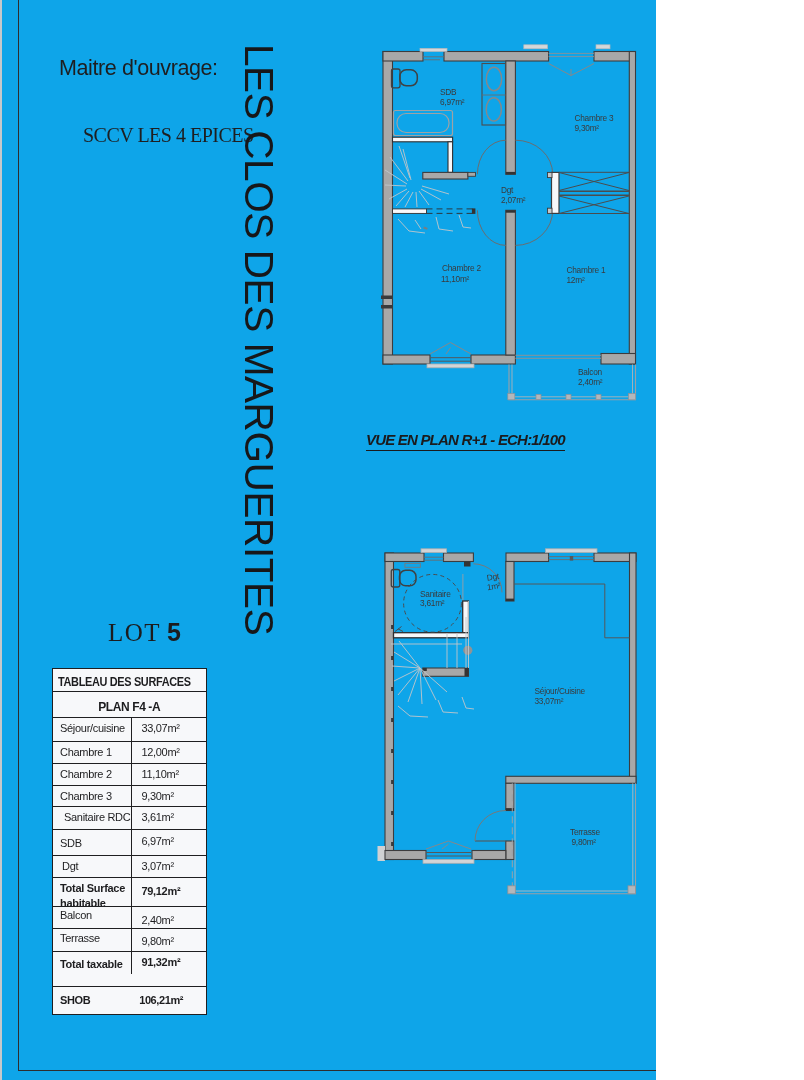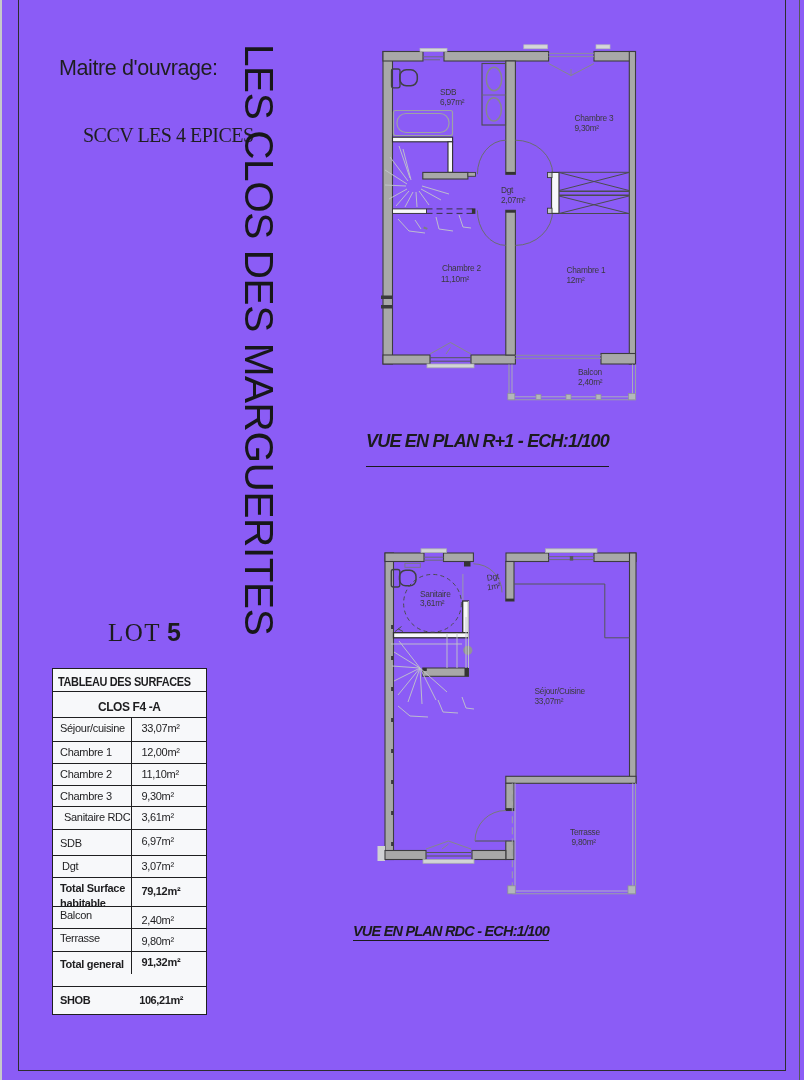--- a/index.html
+++ b/index.html
@@ -1,16 +1,16 @@
 <!DOCTYPE html>
 <html><head>
 <meta charset="utf-8">
 <style>
   html,body{margin:0;padding:0;background:#fff;}
-  #page{position:relative;width:804px;height:1080px;background:#8b5cf6;overflow:hidden;
+  #page{position:relative;width:656px;height:1080px;background:#0ea5e9;overflow:hidden;
         font-family:"Liberation Sans", sans-serif;color:#222;}
   .abs{position:absolute;}
   .trow{box-sizing:border-box;overflow:hidden;letter-spacing:-0.3px;}
   .sep{border-top:1.6px solid #1f1f21;}
   .cells{display:flex;}
   .lc{box-sizing:border-box;width:79.4px;flex:0 0 79.4px;border-right:1.4px solid #1f1f21;padding:4px 0 0 7px;white-space:nowrap;}
   .vc{box-sizing:border-box;flex:1;padding:4px 0 0 9px;white-space:nowrap;}
   .bold{font-weight:bold;}
 </style>
 </head>
@@ -28,32 +28,31 @@
   <div class="abs" style="left:798.8px;top:0;width:1.4px;height:1080px;background:#55585a;"></div>
 
   <div class="abs" style="left:59px;top:56px;font-size:21.5px;color:#1e1e20;letter-spacing:-0.4px;">Maitre d'ouvrage:</div>
 
   <div class="abs" style="left:83px;top:123.5px;font-size:20px;color:#1e1e20;letter-spacing:-0.5px;font-family:Liberation Serif, serif;">SCCV LES 4 EPICES</div>
 
   <div id="vtitle" class="abs" style="left:234.5px;top:43.5px;writing-mode:vertical-rl;font-size:40.5px;color:#171719;letter-spacing:-0.4px;white-space:nowrap;">LES CLOS DES MARGUERITES</div>
 
   <div class="abs" style="left:108px;top:618px;font-family:'Liberation Serif',serif;font-size:25px;color:#1c1c1e;letter-spacing:1.5px;text-align:center;">LOT<span style="display:inline-block;width:6px;"></span><span style="font-family:'Liberation Sans',sans-serif;font-weight:bold;font-size:25px;letter-spacing:0;">5</span></div>
 
-  <div class="abs" style="left:366px;top:431px;font-size:18px;font-weight:bold;font-style:italic;color:#1b1b1d;letter-spacing:-0.8px;border-bottom:1.6px solid #1b1b1d;padding-bottom:14px;">VUE EN PLAN R+1 - ECH:1/100</div>
-
-  <div class="abs" style="left:353px;top:923px;font-size:14.5px;font-weight:bold;font-style:italic;color:#1b1b1d;letter-spacing:-0.8px;border-bottom:1.6px solid #1b1b1d;padding-bottom:1px;">VUE EN PLAN RDC - ECH:1/100</div>
+  <div class="abs" style="left:366px;top:431px;font-size:15px;font-weight:bold;font-style:italic;color:#1b1b1d;letter-spacing:-0.8px;border-bottom:1.6px solid #1b1b1d;padding-bottom:2px;">VUE EN PLAN R+1 - ECH:1/100</div>
+
 
   <div id="table" class="abs" style="left:52px;top:668px;width:152.5px;border:1.8px solid #1f1f21;background:#f7f8fa;font-size:11px;color:#1d1d1f;">
 
     <div class="trow" style="height:21.7px;">
         <div style="padding:5px 0 0 6px;font-weight:bold;font-size:13px;letter-spacing:-0.4px;white-space:nowrap;transform:scaleX(0.84);transform-origin:0 0;">TABLEAU DES SURFACES</div>
       </div>
 
     <div class="trow sep" style="height:26.5px;">
-        <div style="padding-top:8px;text-align:center;font-weight:bold;font-size:12px;letter-spacing:-0.4px;">CLOS F4 -A</div>
+        <div style="padding-top:8px;text-align:center;font-weight:bold;font-size:12px;letter-spacing:-0.4px;">PLAN F4 -A</div>
       </div>
 
     <div class="trow sep cells" style="height:24px;">
         <div class="lc">Séjour/cuisine</div>
         <div class="vc">33,07m²</div>
       </div>
 
     <div class="trow sep cells" style="height:21.5px;">
         <div class="lc">Chambre 1</div>
         <div class="vc">12,00m²</div>
@@ -93,21 +92,21 @@
         <div class="lc" style="padding-top:2px;">Balcon</div>
         <div class="vc" style="padding-top:7px;">2,40m²</div>
       </div>
 
     <div class="trow sep cells" style="height:22.5px;">
         <div class="lc" style="padding-top:3px;">Terrasse</div>
         <div class="vc" style="padding-top:6px;">9,80m²</div>
       </div>
 
     <div class="trow sep cells" style="height:23.5px;">
-        <div class="lc bold" style="padding-top:6px;">Total general</div>
+        <div class="lc bold" style="padding-top:6px;">Total taxable</div>
         <div class="vc bold" style="padding-top:4px;">91,32m²</div>
       </div>
 
 
     <div class="trow sep" style="height:28px;margin-top:12px;">
         <div style="padding:7px 0 0 7px;font-weight:bold;letter-spacing:-0.4px;">SHOB<span style="display:inline-block;width:49px;"></span>106,21m²</div>
       </div>
   </div>
 
   <svg id="plans" class="abs" style="left:0;top:0;" width="804" height="1080" viewBox="0 0 804 1080" fill="none">

